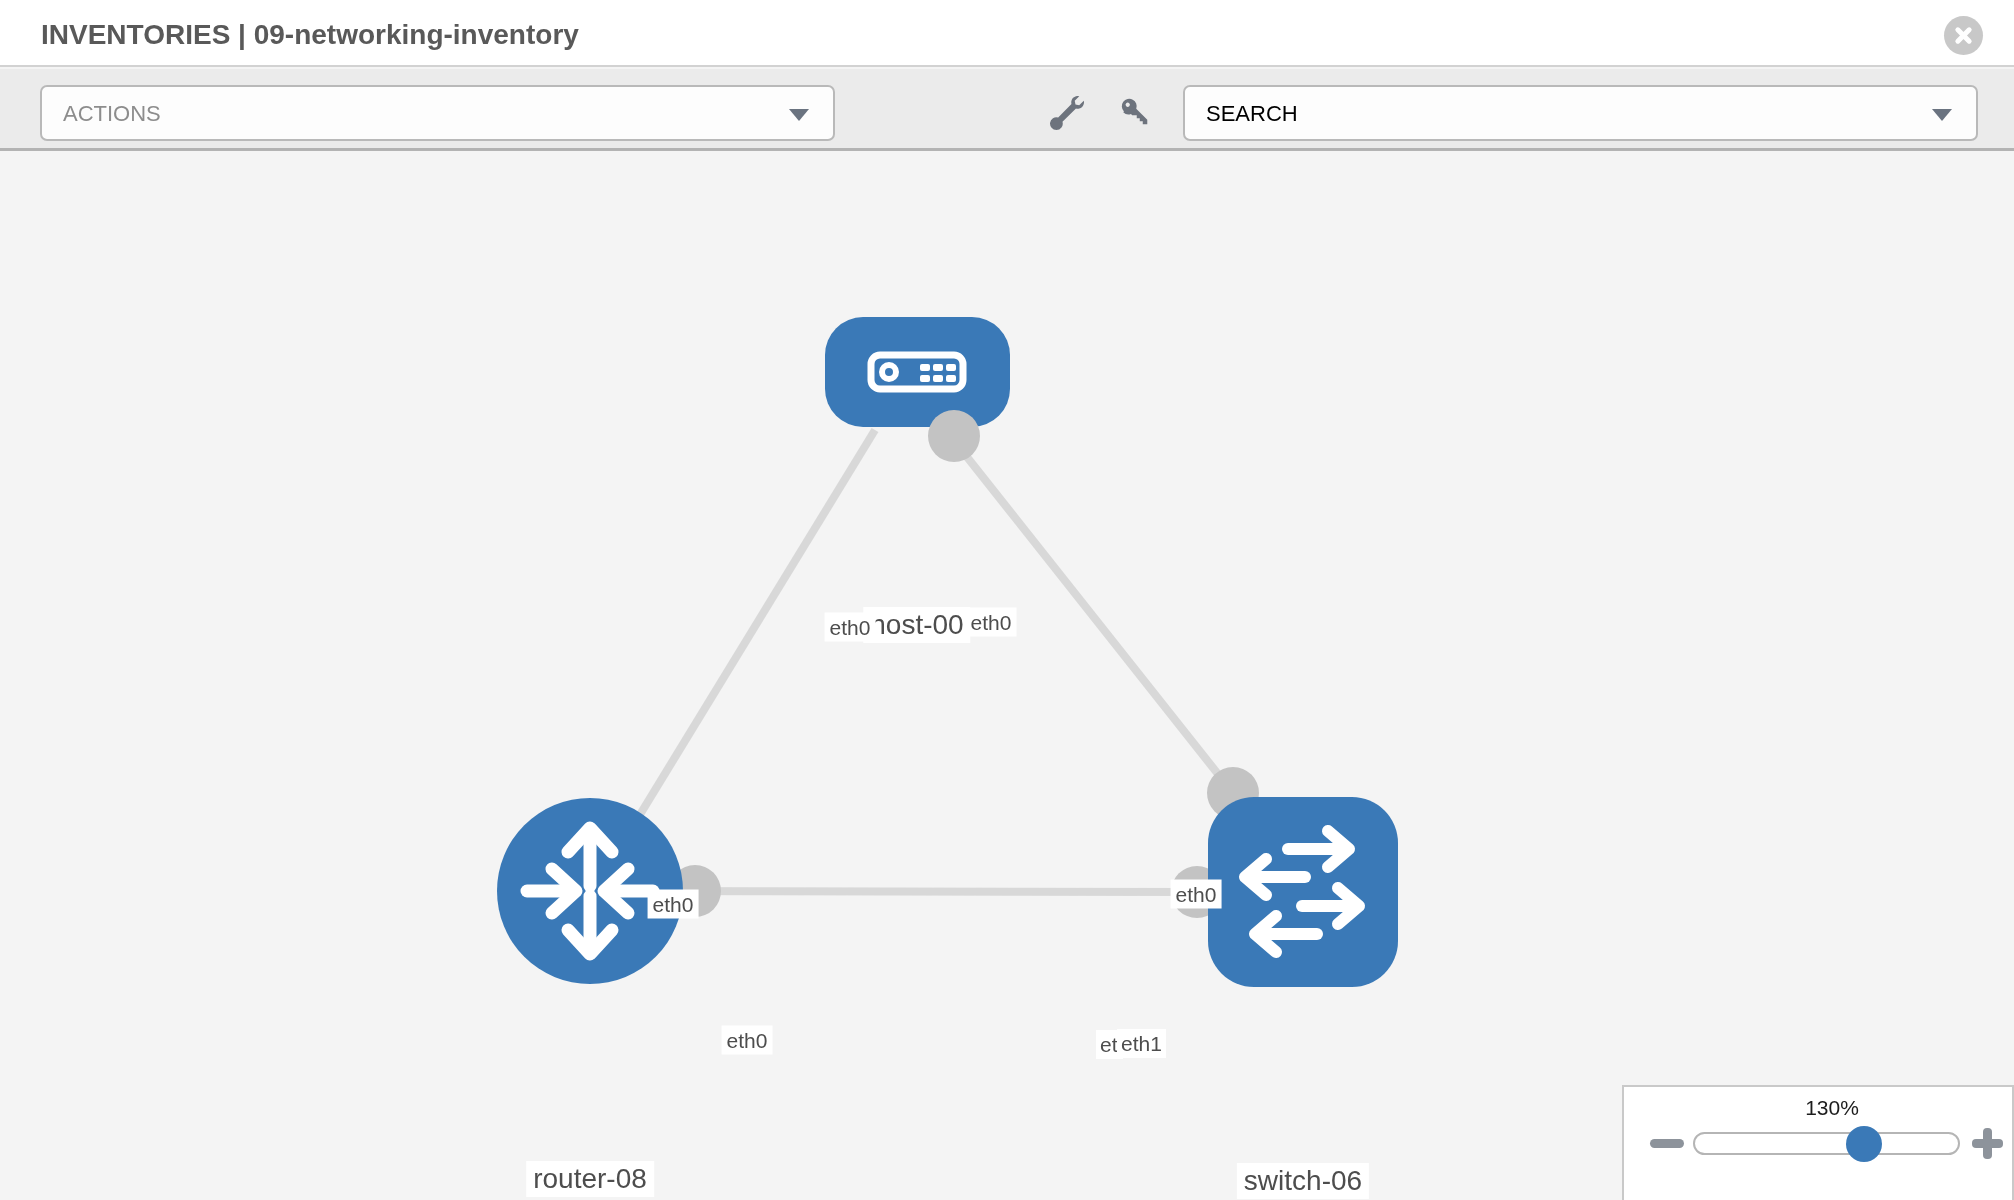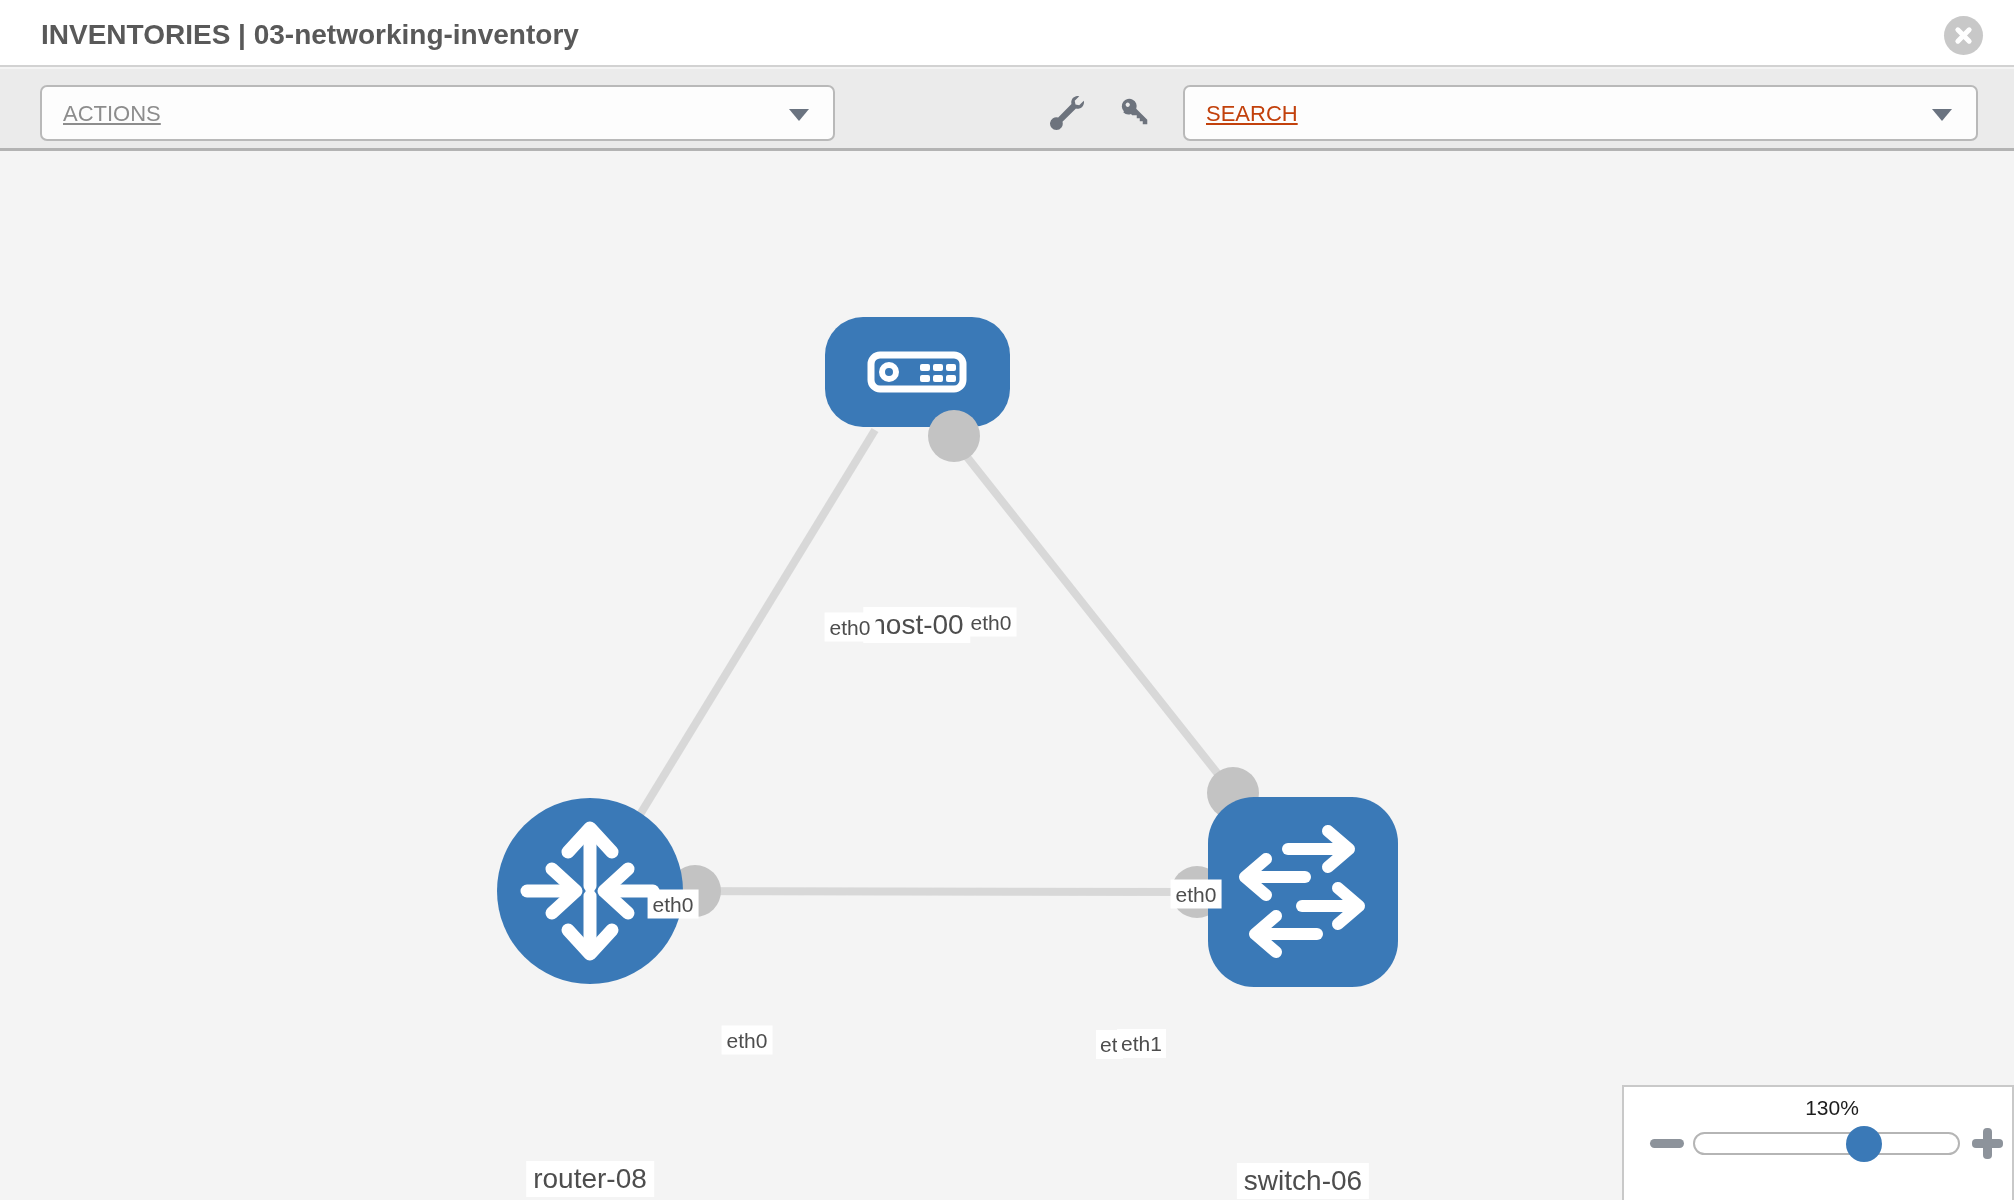--- a/index.html
+++ b/index.html
@@ -29,26 +29,26 @@
   
   .toolbar {
     position:absolute; left:0; top:69px; width:2014px; height:82px;
     background:#ebebeb; border-bottom:3px solid #b3b3b3;
   }
   .select-box {
     position:absolute; top:16px; height:56px; background:#fdfdfd;
     border:2px solid #b9b9b9; border-radius:7px; cursor:pointer;
   }
   .select-box .sel-label {
-    position:absolute; left:21px; top:0; line-height:53px; font-size:22px; white-space:nowrap;text-decoration:underline;
+    position:absolute; left:21px; top:0; line-height:53px; font-size:22px; white-space:nowrap;
   }
   .actions-box { left:40px; width:795px; }
   .actions-box .sel-label { color:#8d8d8d; }
   .search-box  { left:1183px; width:795px; }
-  .search-box .sel-label { color:#c2410c;text-align:right; }
+  .search-box .sel-label { color:#000000;text-align:right; }
   .caret {
     position:absolute; right:24px; top:22px; width:0; height:0;
     border-left:10px solid transparent; border-right:10px solid transparent;
     border-top:12px solid #6a7380;
   }
   .tool-btn { position:absolute; top:22px; width:44px; height:44px; cursor:pointer; }
   .wrench-btn { left:1045px; }
   .key-btn { left:1114px; }
   .tool-btn svg { display:block; margin:5px auto; }
 
@@ -90,21 +90,21 @@
   .zoom-plus { position:absolute; left:348px; top:41px; width:31px; height:31px; cursor:pointer; }
   .zoom-plus .pbar1 { position:absolute; left:0; top:11px; width:31px; height:9px; background:#8d939b; border-radius:4px; }
   .zoom-plus .pbar2 { position:absolute; left:11px; top:0; width:9px; height:31px; background:#8d939b; border-radius:4px; }
 </style>
 </head>
 <body>
 
 <div class="app">
 
   <div class="header">
-    <div class="page-title">INVENTORIES | 03-networking-inventory</div>
+    <div class="page-title">INVENTORIES | 09-networking-inventory</div>
     <div class="close-btn">
       <div class="bar b1"></div>
       <div class="bar b2"></div>
     </div>
   </div>
 
   <div class="toolbar">
 
     <div class="select-box actions-box">
       <span class="sel-label">ACTIONS</span>

